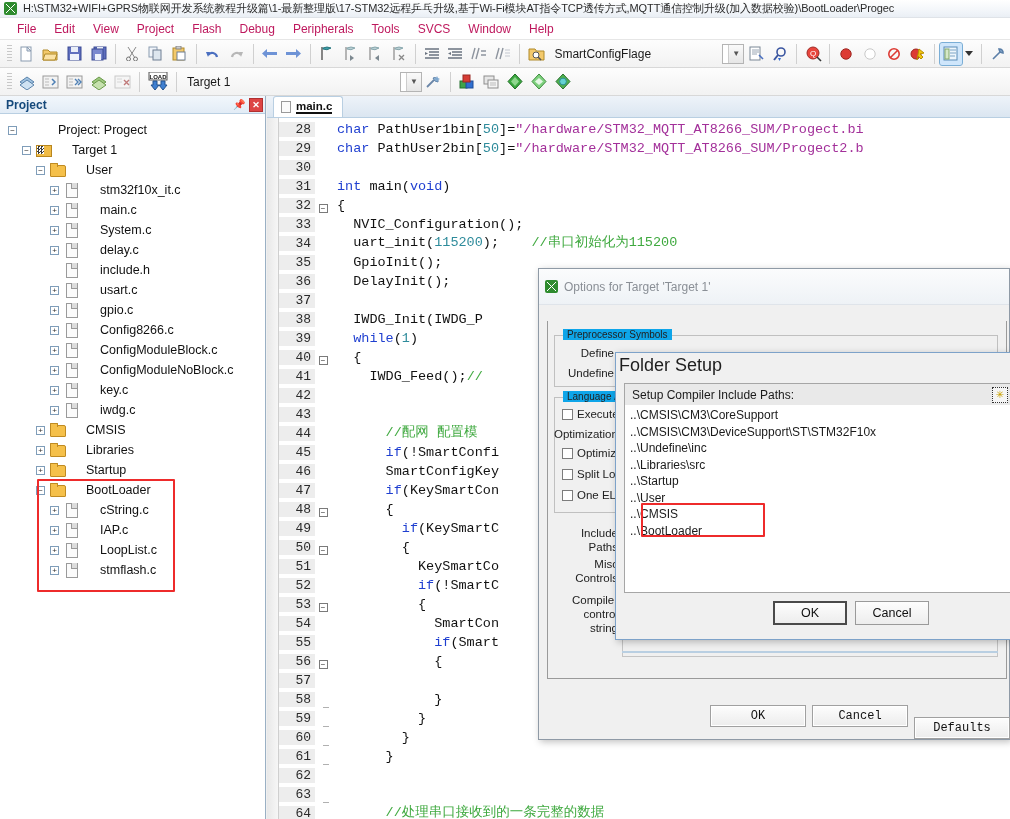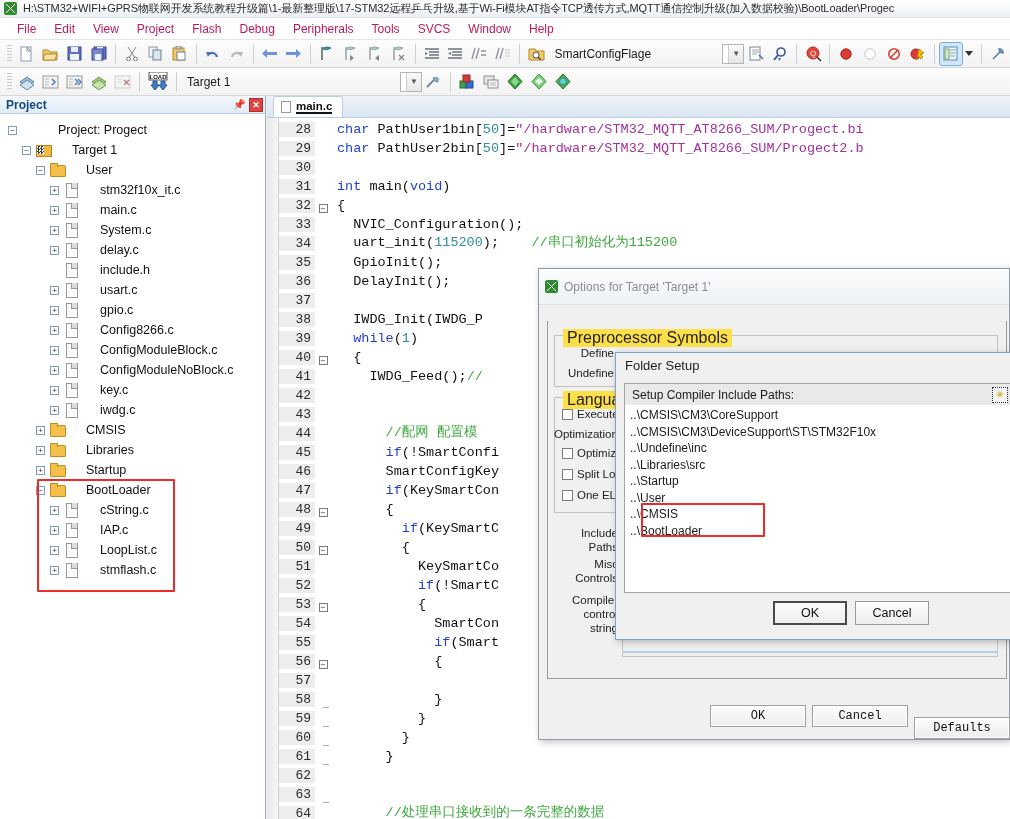--- a/index.html
+++ b/index.html
@@ -226,38 +226,38 @@
     position:absolute; left:8px; top:52px; width:460px; height:1px; background:#9a9a9a;
   }
   .panel{
     position:absolute; left:8px; top:52px; width:460px; height:358px;
     background:#f0f0f0; border:1px solid #9a9a9a; border-top:none;
   }
   .grp{
     position:absolute; border:1px solid #c0c0c0;
   }
   .grp .gt{
-    position:absolute; top:-7px; left:8px; background:#fde047; padding:0 4px;
-    font-size:16px; color:#222;
+    position:absolute; top:-7px; left:8px; background:#0ea5e9; padding:0 4px;
+    font-size:10px; color:#222;
   }
   .flbl{ position:absolute; font-size:11.5px; color:#222; text-align:right; }
   .fchk{ position:absolute; width:11px;height:11px;border:1px solid #7c7c7c;background:#fff; }
   .dlgbtnrow{ position:absolute; left:0; bottom:0; width:100%; height:50px; }
   .dbtn{
     position:absolute; height:22px; background:linear-gradient(to bottom,#fdfdfd,#ececec);
     border:1px solid #a0a0a0; display:flex;align-items:center;justify-content:center;
     font-family:"Liberation Mono",monospace; font-size:12px; color:#111;
     box-shadow:inset 0 0 0 1px #fff;
   }
 
   
   #foldersetup{ left:615px; top:352px; width:396px; height:288px; border:1px solid #7da2c9; }
   .fsTitle{
-    height:24px; display:flex; align-items:center; padding-left:9px;
-    font-size:13px; color:#1d1d1d; background:#f0f0f0;
+    height:24px; display:flex; align-items:center; padding-left:3px;
+    font-size:18px; color:#1d1d1d; background:#f0f0f0;
   }
   .fsBody{ position:absolute; left:8px; top:30px; width:388px; height:210px; }
   .fsFieldLbl{
     height:22px; background:#e9e9e9; border:1px solid #a6a6a6; border-bottom:none;
     display:flex; align-items:center; justify-content:space-between;
     padding:0 3px 0 7px; font-size:12px; color:#1a1a1a;
   }
   .newbtn{
     width:16px;height:16px; border:1px dotted #333; background:#f5f5f5;
     display:flex;align-items:center;justify-content:center; font-size:10px; color:#c8a000;

